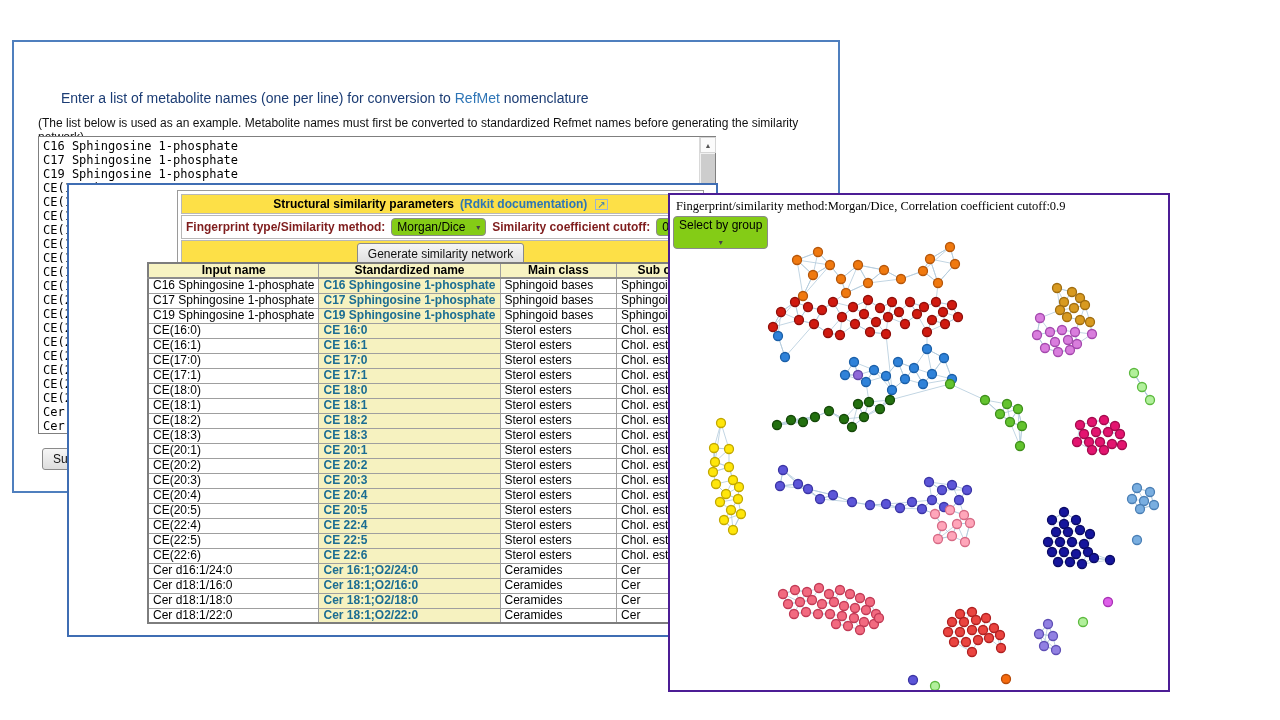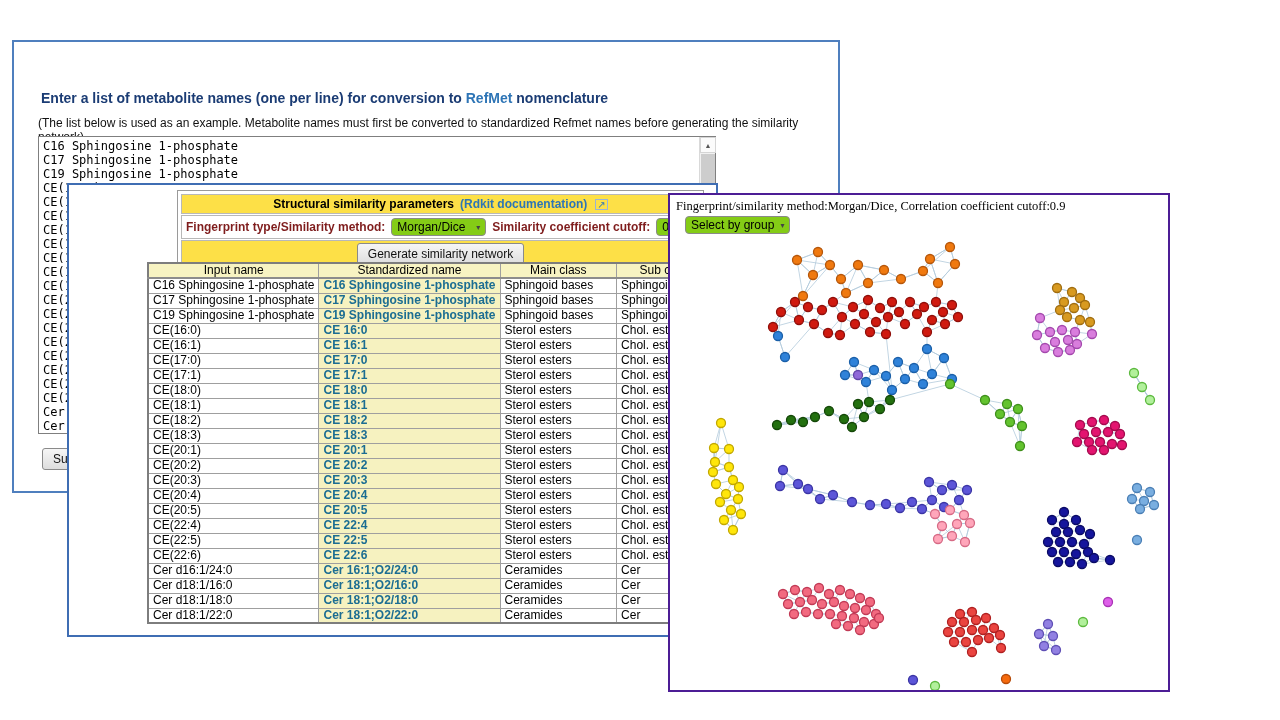--- a/index.html
+++ b/index.html
@@ -5,21 +5,21 @@
   * { margin:0; padding:0; box-sizing:border-box; }
   html,body { width:1280px; height:720px; background:#ffffff; overflow:hidden;
               font-family:"Liberation Sans", sans-serif; }
   .window { position:absolute; background:#ffffff; overflow:hidden; }
   #win-main  { left:12px;  top:40px;  width:828px; height:453px; border:2px solid #4f7fbe; z-index:1; }
   #win-table { left:67px;  top:183px; width:651px; height:454px; border:2px solid #3f6db3; z-index:2; }
   #win-net   { left:668px; top:193px; width:502px; height:499px; border:2px solid #4c1d95; z-index:3; }
 
   
   .w1-title { position:absolute; left:24px; top:16px; font-size:17px; font-weight:bold; color:#5e2553; }
-  .w1-sub   { position:absolute; left:20px; top:48px; font-size:14px; font-weight:bold; color:#1b3c74;padding-left:7px; }
+  .w1-sub   { position:absolute; left:40px; top:48px; font-size:14px; font-weight:normal; color:#1b3c74;padding-left:7px; }
   .w1-sub .lnk { color:#2e75b6; }
   .w1-note  { position:absolute; left:24px; top:74px; font-size:12px; color:#111; }
   .ta { position:absolute; left:24px; top:94px; width:678px; height:298px; border:1px solid #7f7f7f;
         background:#fff; font-family:"DejaVu Sans Mono", monospace; font-size:12px; line-height:14px;
         padding:2px 20px 2px 4px; white-space:pre; overflow:hidden; color:#000; }
   .ta-scroll { position:absolute; left:685px; top:95px; width:16px; height:296px; background:#f1f1f1;
                border-left:1px solid #d9d9d9; }
   .ta-btn-up { position:absolute; left:0; top:0; width:16px; height:16px; background:#fbfbfb;
                border:1px solid #d5d5d5; font-size:7px; color:#555; text-align:center; line-height:15px; }
   .ta-thumb  { position:absolute; left:1px; top:17px; width:14px; height:62px; background:#cdcdcd; }
@@ -41,29 +41,29 @@
   .select { display:inline-flex; align-items:center; justify-content:space-between; gap:6px;
             border:1px solid #8a8a8a; border-radius:4px; background:#84cc16; font-size:12px;
             padding:1px 5px; color:#000; }
   .select .arr { font-size:8px; color:#444; }
   .gen-row { padding:3px 0; }
 
   
   .results { position:absolute; left:78px; top:77px; border-collapse:collapse; table-layout:fixed; }
   .results th, .results td { border:1px solid #9f9f9f; font-size:12px; padding:0 4px; height:15px;
                              line-height:13px; overflow:hidden; white-space:nowrap; background:#fff; }
-  .results th { background:#f7f3c2; font-weight:normal; text-align:center; border-bottom:2px solid #8c8c8c; }
+  .results th { background:#f7f3c2; font-weight:bold; text-align:center; border-bottom:2px solid #8c8c8c; }
   .results { border:2px solid #7d7d7d; }
   .results td.std { background:#f6f2c0; color:#1b6d92; font-weight:bold; }
   .c0 { width:152px; } .c1 { width:163px; } .c2 { width:152px; } .c3 { width:110px; }
 
   
   .net-caption { position:absolute; left:6px; top:4px; font-family:"Liberation Serif", serif;
                  font-size:12.5px; color:#000; }
-  #group-select { position:absolute; left:15px; top:21px; }
+  #group-select { position:absolute; left:3px; top:21px;flex-direction:column; }
   #net-svg { position:absolute; left:0; top:0; width:502px; height:499px; }
   #net-svg line { stroke:#b3cbdc; stroke-width:1; opacity:0.8; }
   #net-svg circle { stroke-width:1.3; }
 </style>
 </head>
 <body>
 
 <div class="window" id="win-main">
   <div class="w1-sub">
     <span>Enter a list of metabolite names (one per line) for conversion to </span><span class="lnk">RefMet</span><span> nomenclature</span>

